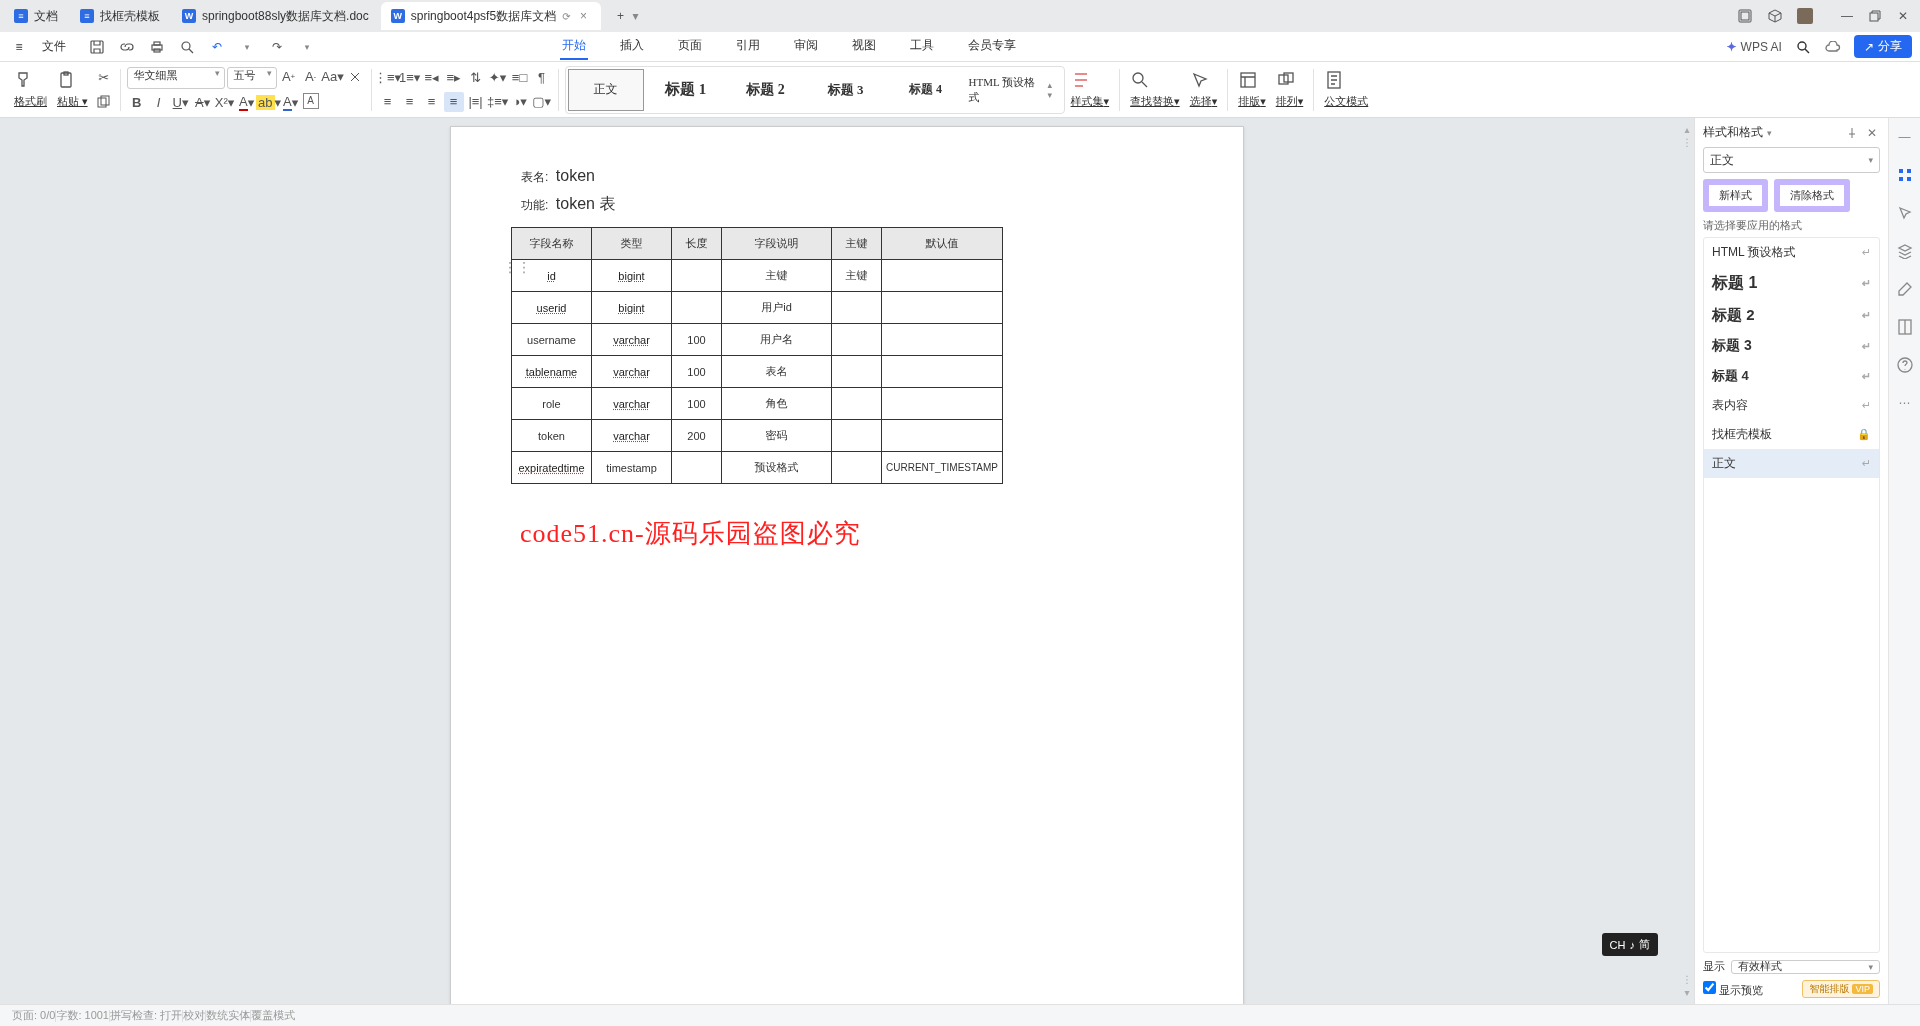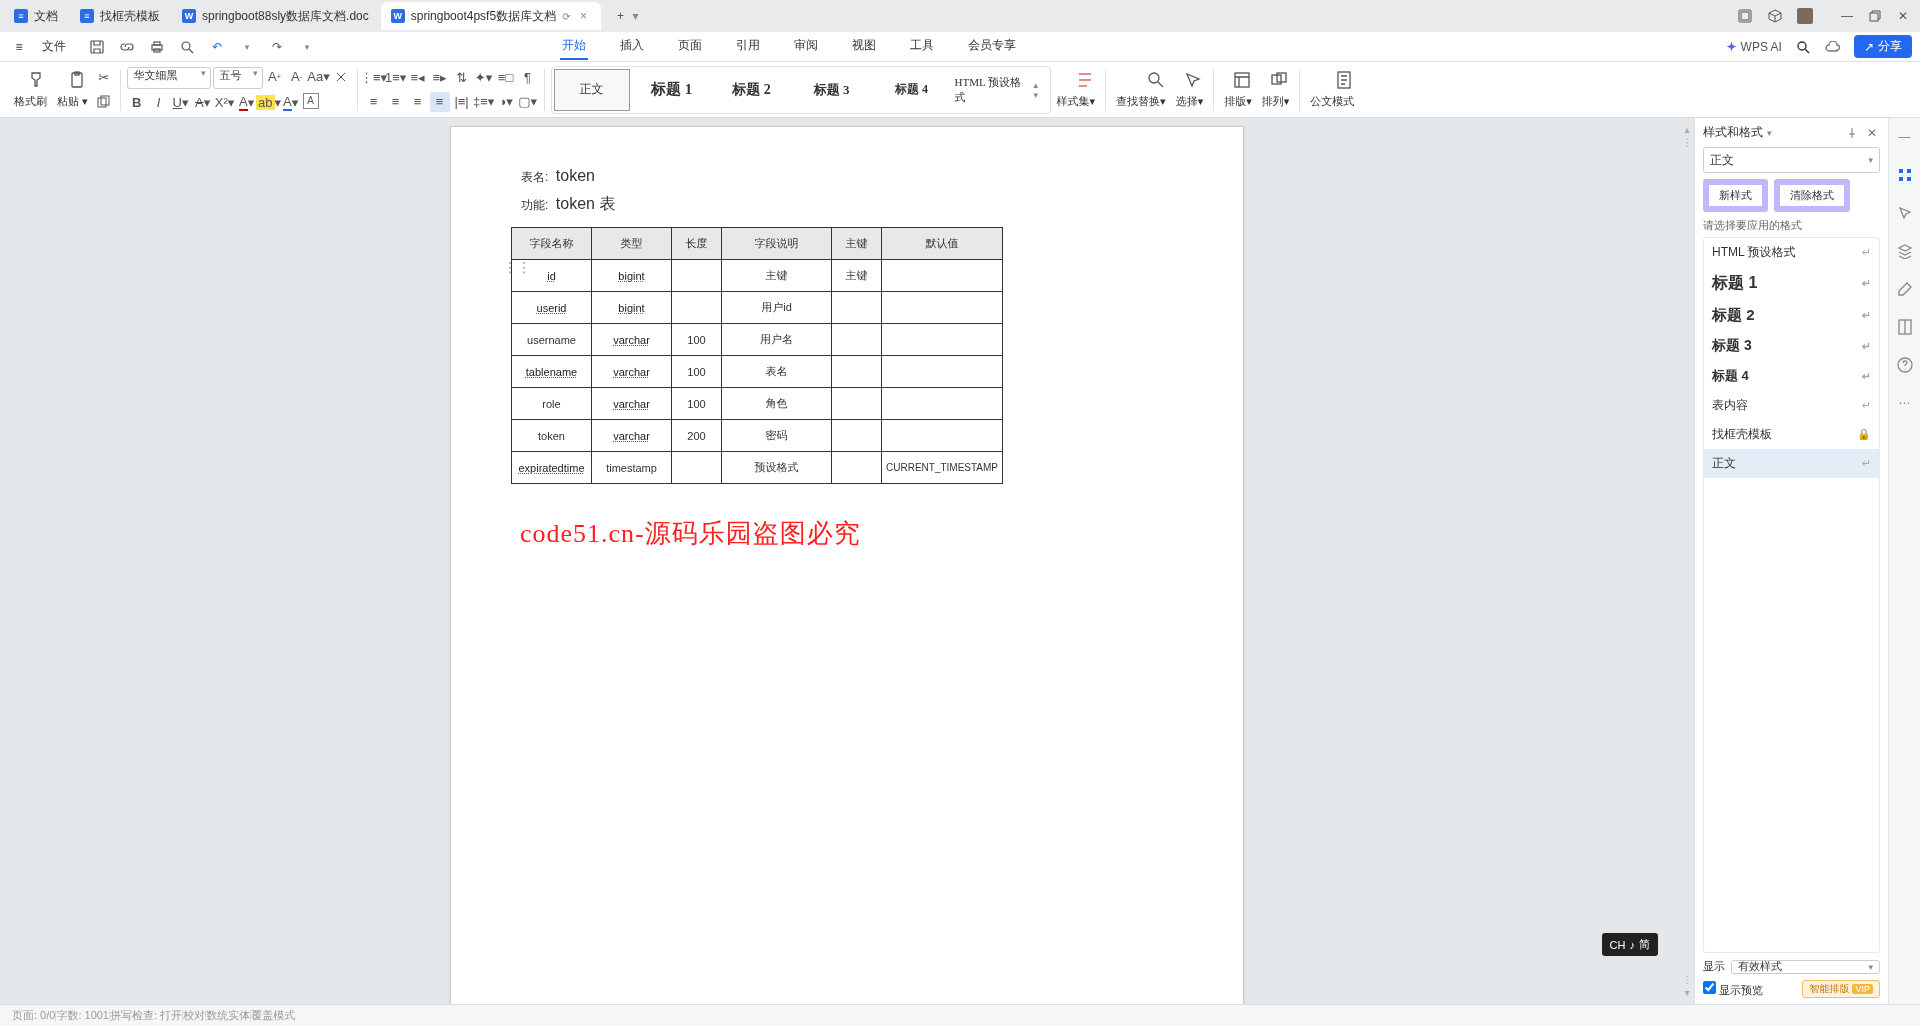--- a/index.html
+++ b/index.html
@@ -29,21 +29,21 @@
 .tab-item.active { color: #2468f2; border-bottom: 2px solid #2468f2; font-weight: 500; }
 .menubar-right { margin-left: auto; display: flex; align-items: center; gap: 12px; }
 .wps-ai { display: flex; align-items: center; gap: 4px; color: #555; }
 .wps-ai-icon { color: #5b6ae0; font-weight: bold; }
 .share-btn { background: #2468f2; color: #fff; padding: 3px 10px; border-radius: 4px; display: flex; align-items: center; gap: 4px; }
 .cloud-icon { color: #777; }
 
 
 .ribbon { height: 56px; background: #fff; border-bottom: 1px solid #dcdcdc; display: flex; align-items: center; padding: 4px 10px; gap: 2px; }
 .ribbon-vr { width: 1px; height: 42px; background: #e2e2e2; margin: 0 4px; }
-.ribbon-bigbtn { display: flex; flex-direction: column; align-items: flex-end; gap: 4px; font-size: 11px; padding: 2px 4px; }
+.ribbon-bigbtn { display: flex; flex-direction: column; align-items: flex-start; gap: 4px; font-size: 11px; padding: 2px 4px; text-decoration: underline; }
 .ribbon-bigicon { width: 20px; height: 20px; display: flex; align-items: center; justify-content: center; }
 .ribbon-smbtn { width: 20px; height: 20px; display: flex; align-items: center; justify-content: center; color: #555; font-size: 13px; }
 .ribbon-select { height: 22px; border: 1px solid #ccc; border-radius: 3px; background: #fff; font-size: 11px; padding: 0 16px 0 6px; position: relative; }
 .ribbon-rows { display: flex; flex-direction: column; gap: 4px; }
 .ribbon-row { display: flex; gap: 2px; }
 
 
 .style-gallery { display: flex; gap: 4px; border: 1px solid #e0e0e0; border-radius: 4px; padding: 2px; height: 48px; align-items: center; }
 .style-item { width: 76px; height: 42px; display: flex; align-items: center; justify-content: center; border: 1px solid transparent; font-family: SimSun, serif; }
 .style-item.selected { border: 1px solid #999; background: #f8f8f8; }
@@ -260,21 +260,21 @@
             <svg width="13" height="13" viewBox="0 0 13 13" fill="none" stroke="currentColor">
               <rect x="1" y="3" width="8" height="9"></rect>
               <rect x="4" y="1" width="8" height="9"></rect>
             </svg>
           </span>
       </div>
     </div>
     <div class="ribbon-vr"></div>
     <div class="ribbon-rows">
       <div class="ribbon-row">
-        <div class="ribbon-select" style="width:84px"><span>华文细黑</span> <span style="position:absolute;right:4px;font-size:9px;color:#888">▾</span></div>
+        <div class="ribbon-select" style="width:98px"><span>华文细黑</span> <span style="position:absolute;right:4px;font-size:9px;color:#888">▾</span></div>
         <div class="ribbon-select" style="width:50px"><span>五号</span> <span style="position:absolute;right:4px;font-size:9px;color:#888">▾</span></div>
         <span class="ribbon-smbtn">A<sup style="font-size:8px">+</sup></span>
         <span class="ribbon-smbtn">A<sup style="font-size:8px">-</sup></span>
         <span class="ribbon-smbtn">Aa▾</span>
         <span class="ribbon-smbtn">
             <svg width="14" height="14" viewBox="0 0 14 14" fill="none" stroke="currentColor">
               <path d="M3 3l8 8M11 3l-8 8"></path>
             </svg>
           </span>
       </div>

